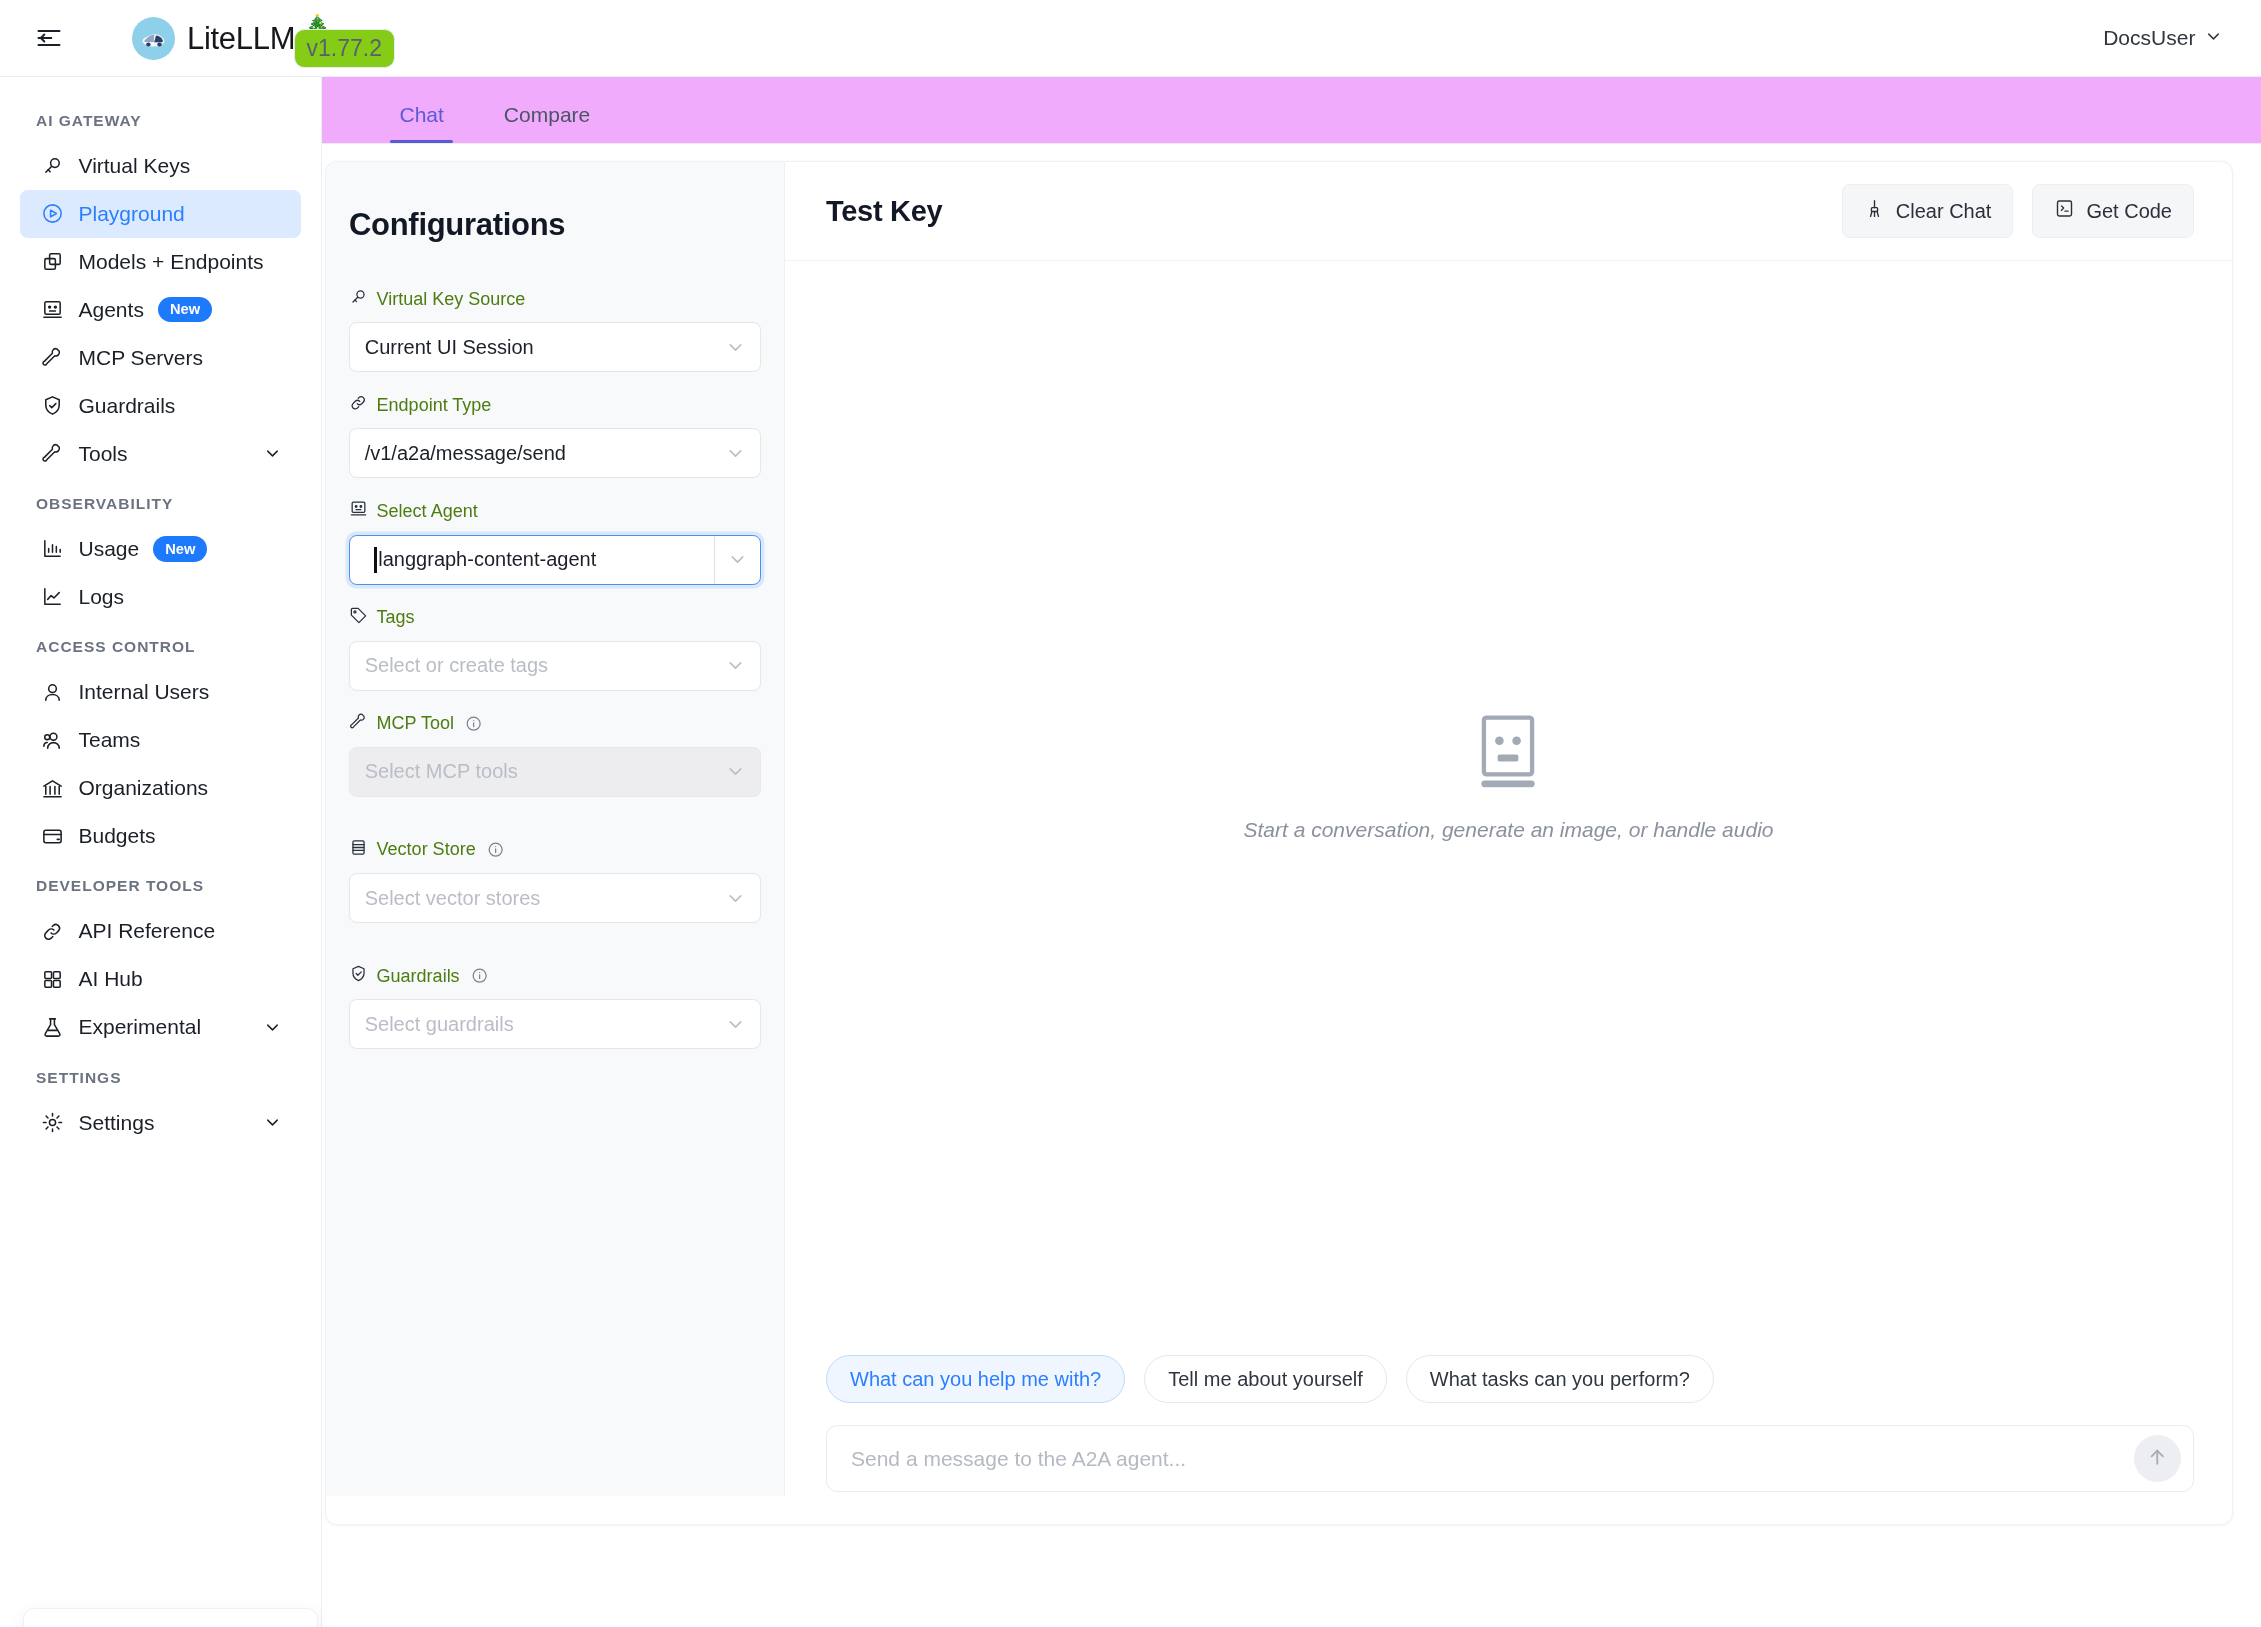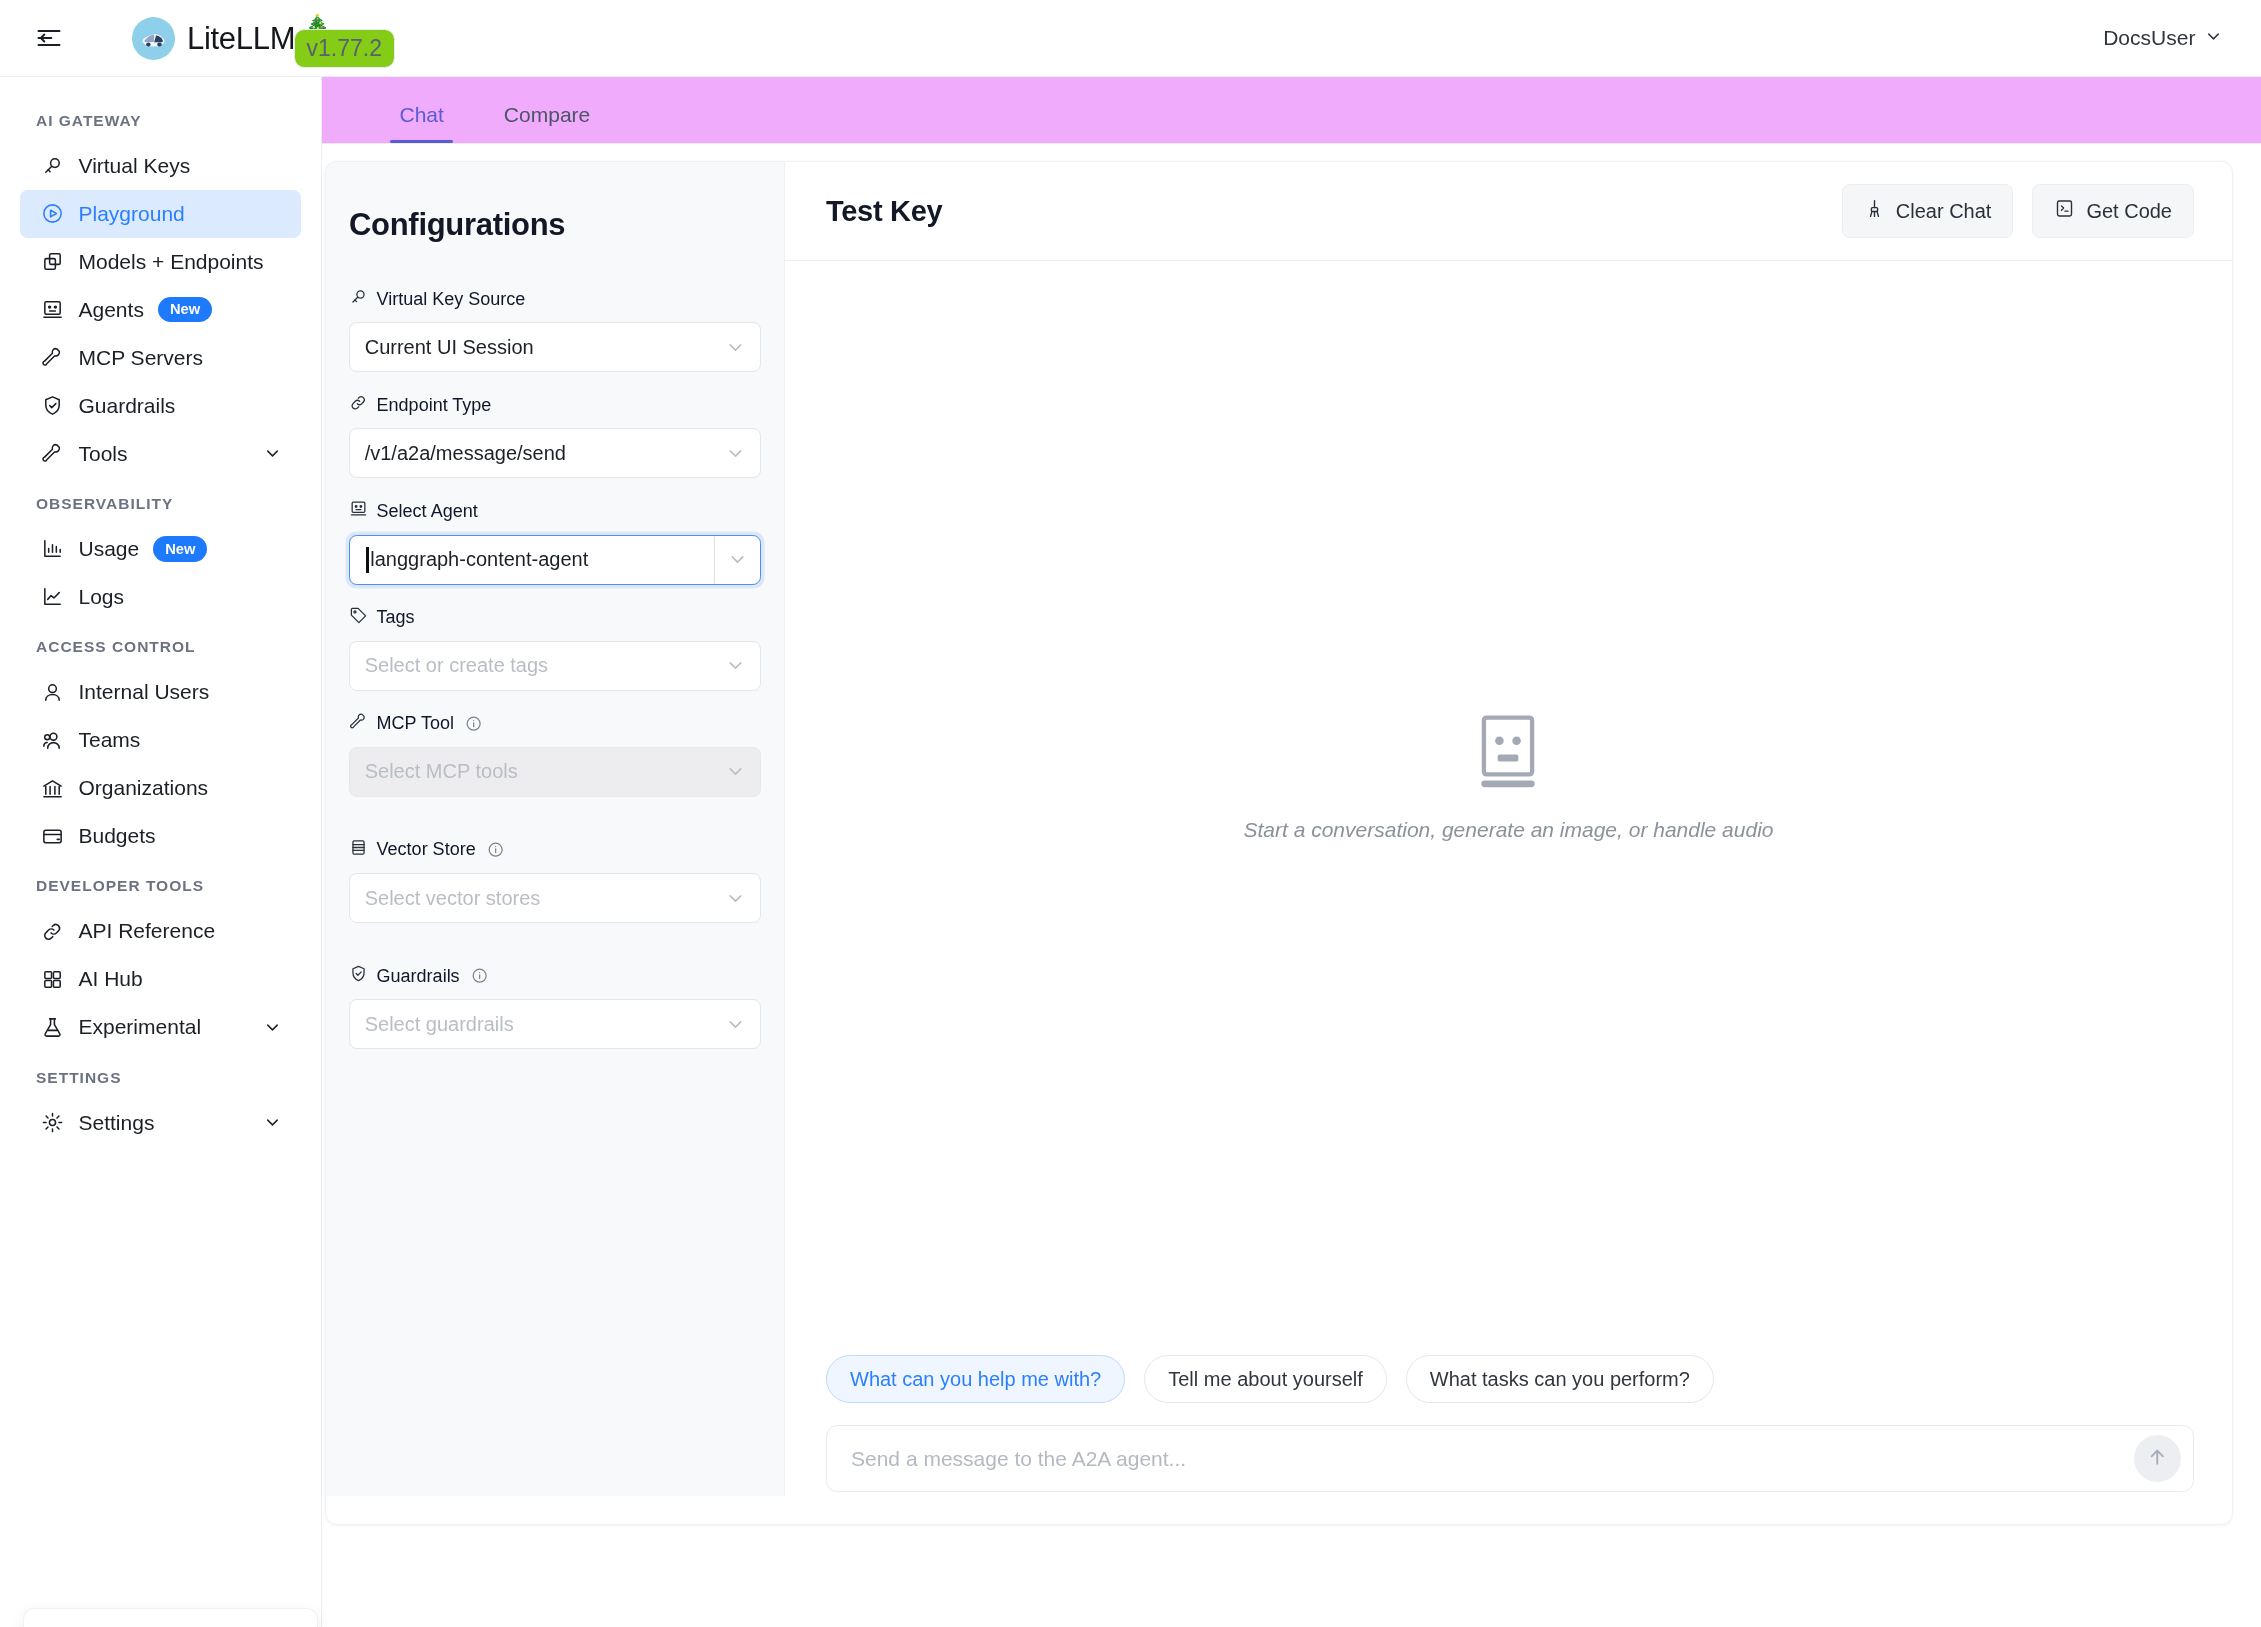--- a/index.html
+++ b/index.html
@@ -106,34 +106,34 @@
     width:459px; background:#f7f9fb; border-right:0.9px solid #eef0f3;
     padding:45px 23px 0 23px; height:1334px;
   }
   .config-title {
     font-size:31px; font-weight:700; color:#121826; letter-spacing:-0.3px;
     margin-bottom:44px;
   }
   .field { margin-bottom:21px; }
   .field-label {
     display:flex; align-items:center; gap:8.6px;
-    font-size:18px; color:#0f172a; font-weight:500; margin-bottom:11.2px;
+    font-size:18px; color:#4d7c0f; font-weight:500; margin-bottom:11.2px;
   }
   .info-ico { margin-left:2.6px; display:flex; align-items:center; }
   .select-box {
     height:50px; background:#fff; border:0.9px solid #e3e6ea; border-radius:7.8px;
     display:flex; align-items:center; padding:0 14px 0 14.7px;
     font-size:20px; color:#1b2029; cursor:pointer;
   }
   .select-box .caret { margin-left:auto; display:flex; align-items:center; }
   .select-box.placeholder { color:#b9bdc6; }
   .select-box.disabled { background:#ededf0; border-color:#e6e8eb; color:#b9bdc6; cursor:not-allowed; }
   .select-box.focused {
     border:1.7px solid #4a90f7; box-shadow:0 0 0 3.5px rgba(74,144,247,.16);
-    padding:0 0 0 4px; background:#fff;
+    padding:0 0 0 12px; background:#fff;
   }
   .focused-inner {
     flex:1; height:100%; display:flex; align-items:center;
     padding-left:12px; border-right:0.9px solid #dce0e6;
     position:relative;
   }
   .text-caret {
     width:2.6px; height:26px; background:#0b0e13; margin-right:1.7px;
   }
   .focused-caret { width:45px; display:flex; align-items:center; justify-content:center; }

